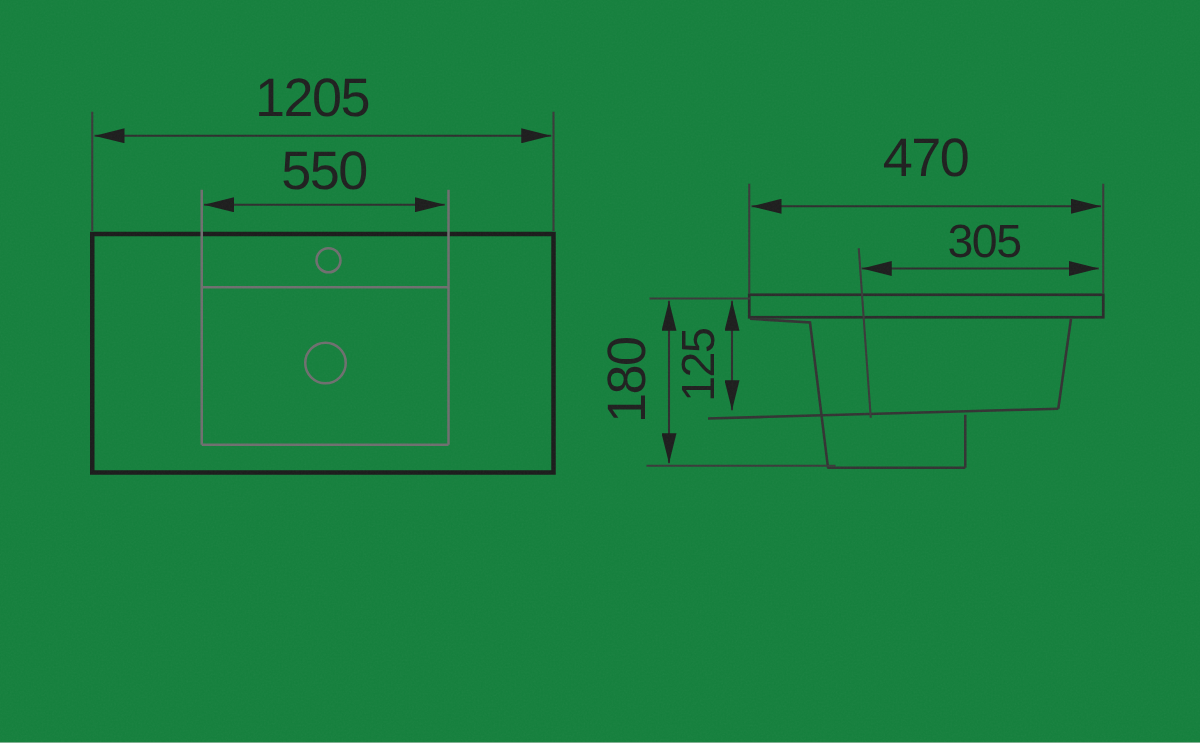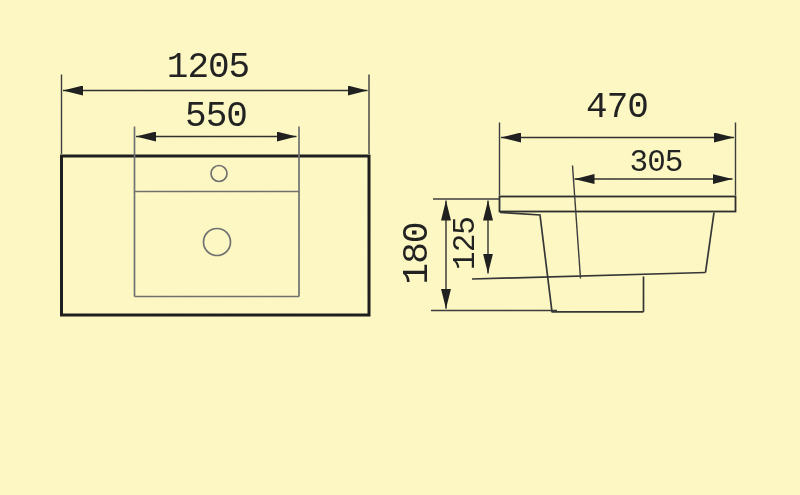--- a/index.html
+++ b/index.html
@@ -1,21 +1,21 @@
 <!DOCTYPE html>
 <html><head>
 <meta charset="utf-8">
 <style>
   html,body{margin:0;padding:0;background:#d8d8d6;}
   .sheet{
     position:relative;
     width:800px;height:495px;
-    background:#fef9c3;
+    background:#15803d;
     overflow:hidden;
-    font-family:Liberation Mono, monospace;
+    font-family:Liberation Sans, sans-serif;
   }
   svg{display:block;}
   .linework{filter:blur(.3px);}
   .dimline{stroke:#2e2e2e;stroke-width:1.4;fill:none;}
   .extline{stroke:#3a3a3a;stroke-width:1.4;fill:none;}
   .heavy{stroke:#1b1b1b;stroke-width:3;fill:none;}
   .medium{stroke:#2b2b2b;stroke-width:1.8;fill:none;}
   .profile{stroke:#333333;stroke-width:1.7;fill:none;stroke-linejoin:miter;}
   .innerline{stroke:#6f6f6f;stroke-width:1.7;fill:none;}
   text{fill:#1f1f1f;letter-spacing:-1px;}

